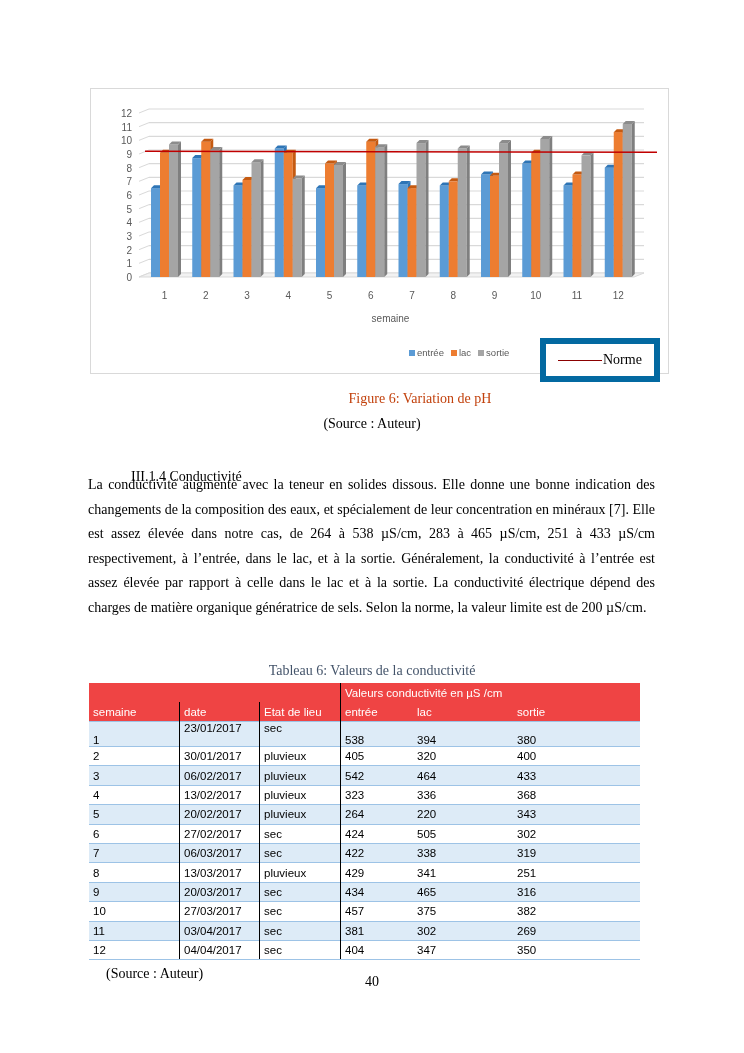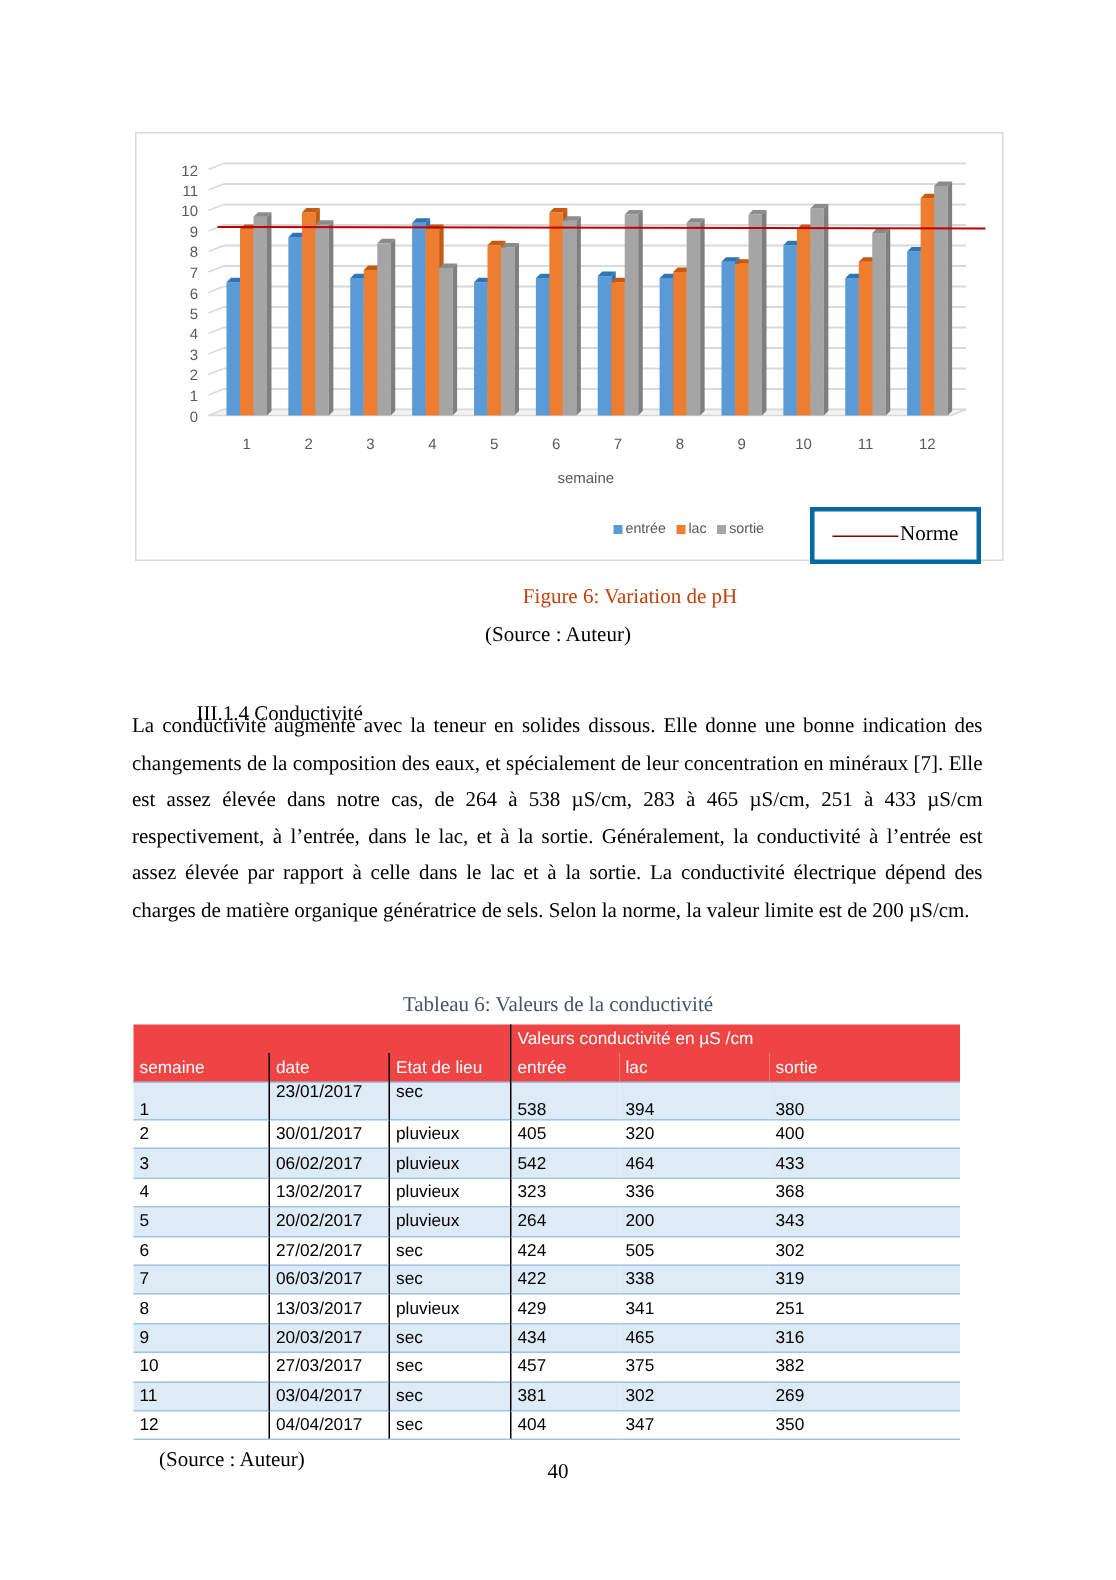--- a/index.html
+++ b/index.html
@@ -8,21 +8,21 @@
   #chart-box { position: absolute; left: 90px; top: 88px; width: 577px; height: 284px;
                border: 1px solid #d9d9d9; background: #fff; }
   #chart-svg { position: absolute; left: 0; top: 0; }
   .tick-label { font-family: "Liberation Sans", sans-serif; font-size: 10px; fill: #595959; }
   .axis-title { font-family: "Liberation Sans", sans-serif; font-size: 10px; fill: #595959; }
   #legend { position: absolute; left: 318px; top: 258px; font-family: "Liberation Sans", sans-serif;
             font-size: 9.5px; color: #595959; display: flex; gap: 7px; align-items: center; }
   .leg-item { display: flex; align-items: center; gap: 2px; }
   .leg-swatch { width: 6px; height: 6px; display: inline-block; }
   #norme-box { position: absolute; left: 449px; top: 249px; width: 108px; height: 32px;
-               border: 3px solid #0369a1; background: #fff; display: flex; align-items: center; }
+               border: 6px solid #0369a1; background: #fff; display: flex; align-items: center; }
   #norme-line { width: 44px; height: 1px; background: #8b0000; margin-left: 12px; }
   #norme-label { font-family: "Liberation Serif", serif; font-size: 14px; margin-left: 1px; }
   .caption { position: absolute; left: 0; width: 744px; text-align: center; font-size: 14px; }
   #fig-caption { top: 391px; color: #c2410c; padding-left: 48px; }
   #fig-source { top: 416px; }
   #section-heading { position: absolute; left: 131px; top: 469px; font-size: 14px; }
   #paragraph { position: absolute; left: 88px; top: 473px; width: 567px; font-size: 14px;
                line-height: 24.5px; text-align: justify; }
   #table-caption { position: absolute; left: 0; width: 744px; top: 663px; text-align: center;
                    font-size: 14px; color: #44546a; }
@@ -286,21 +286,21 @@
         <td class="vsep">pluvieux</td>
         <td>323</td>
         <td>336</td>
         <td>368</td>
       </tr>
       <tr>
         <td class="vsep">5</td>
         <td class="vsep">20/02/2017</td>
         <td class="vsep">pluvieux</td>
         <td>264</td>
-        <td>200</td>
+        <td>220</td>
         <td>343</td>
       </tr>
       <tr>
         <td class="vsep">6</td>
         <td class="vsep">27/02/2017</td>
         <td class="vsep">sec</td>
         <td>424</td>
         <td>505</td>
         <td>302</td>
       </tr>

